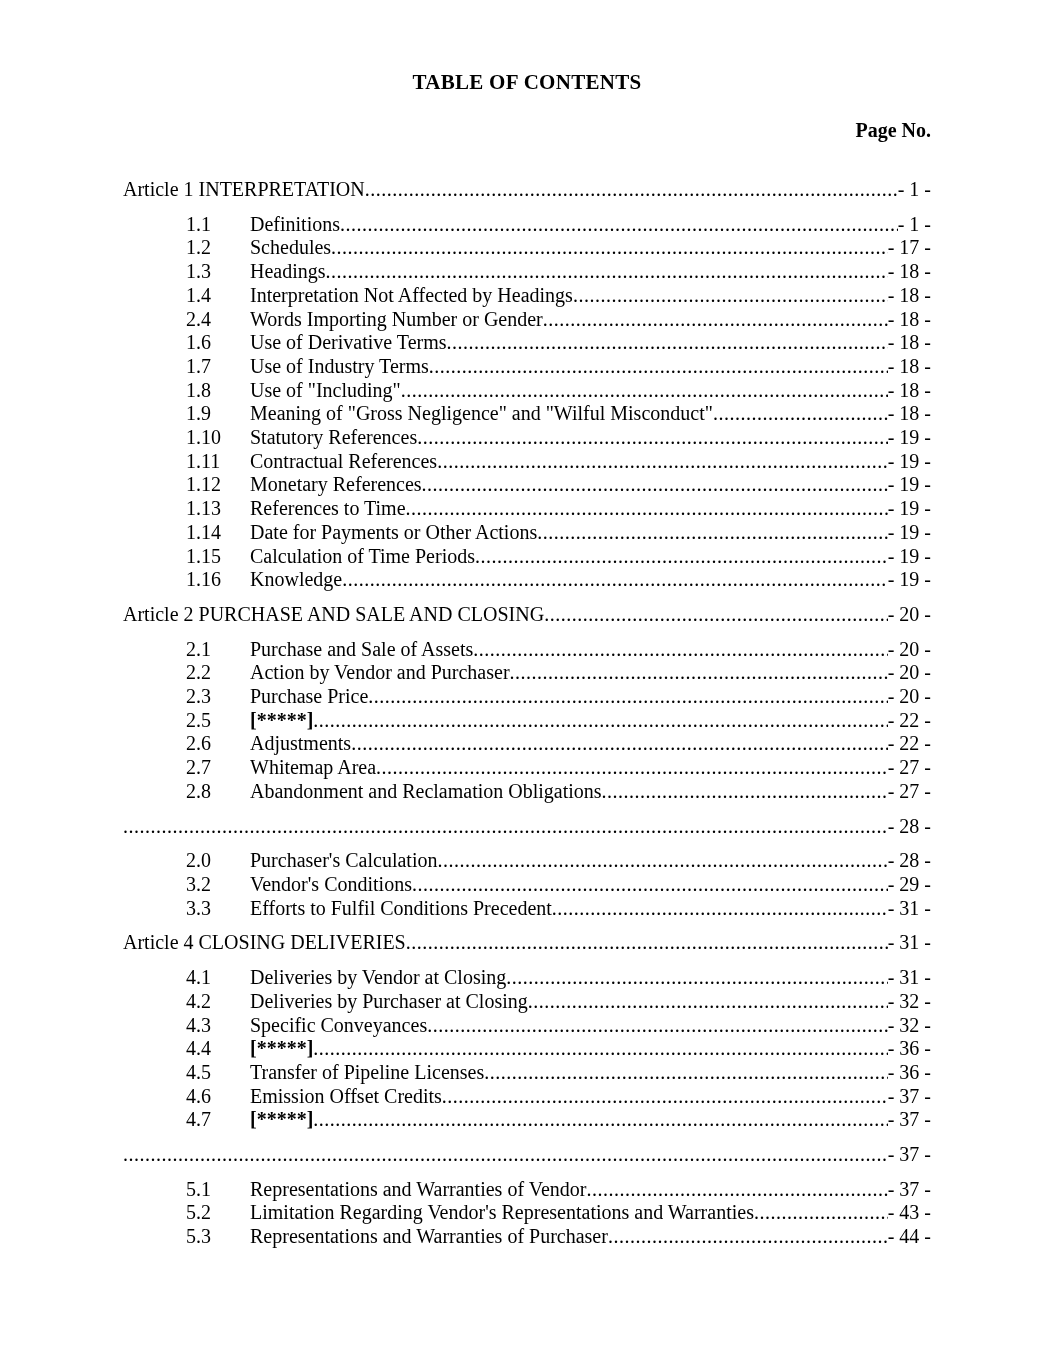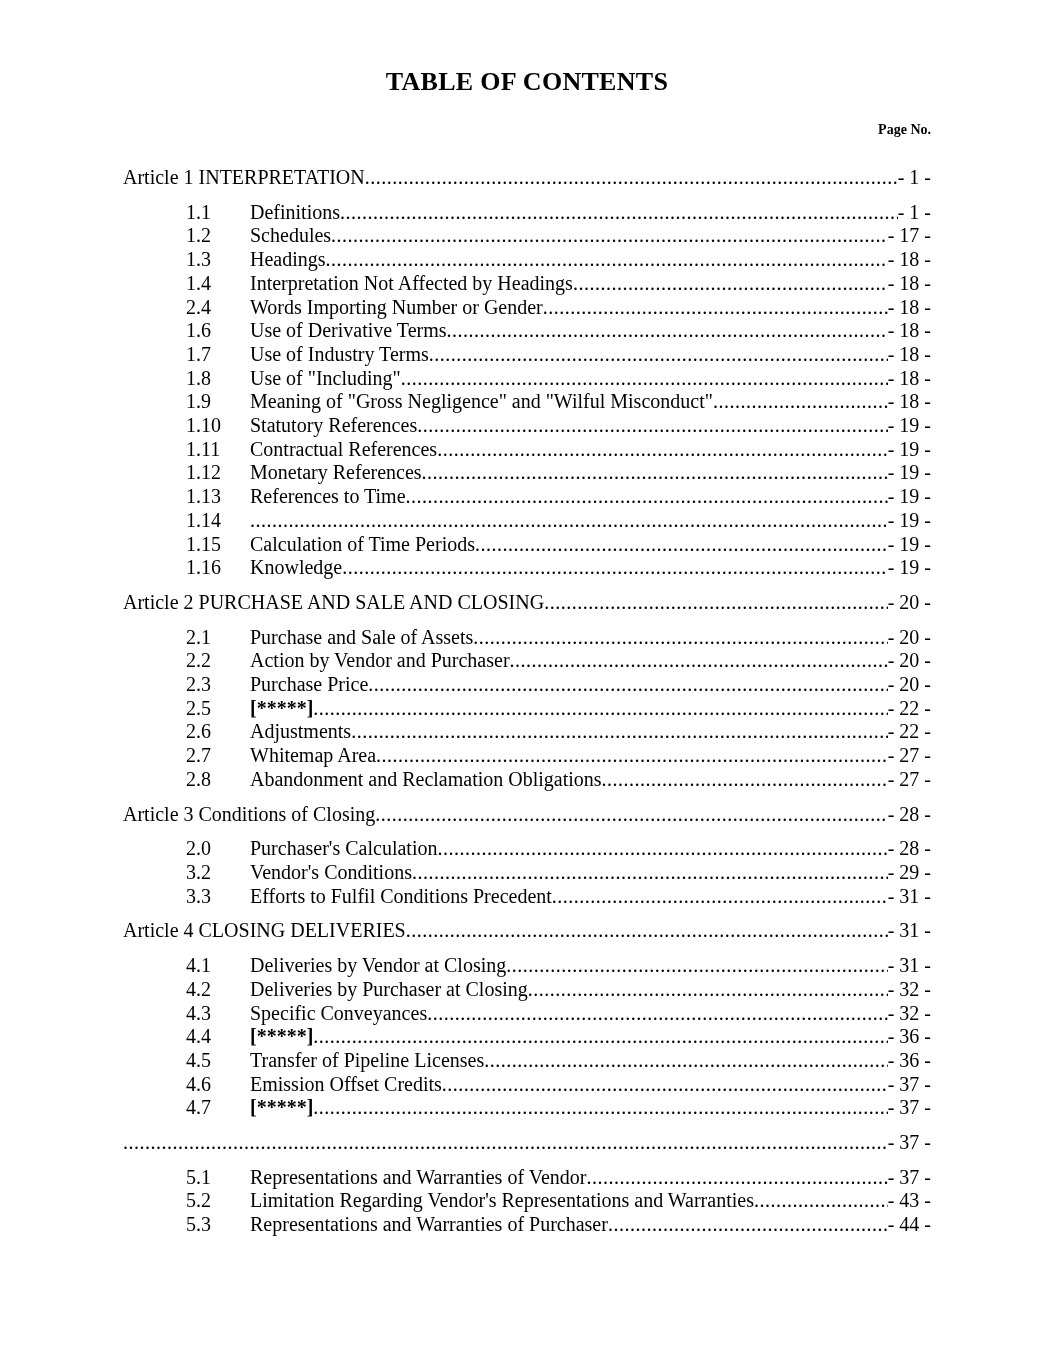--- a/index.html
+++ b/index.html
@@ -15,33 +15,33 @@
     overflow: hidden;
   }
   .page {
     padding: 70px 124px 0 123px;
     width: 100%;
     height: 100%;
   }
   .doc-title {
     text-align: center;
     font-weight: bold;
-    font-size: 26px;
+    font-size: 21px;
     line-height: 24px;
     letter-spacing: 0.3px;
   }
   .page-no-label {
     text-align: right;
     font-weight: bold;
-    font-size: 14px;
+    font-size: 20px;
     line-height: 24px;
     margin-top: 24px;
   }
   .toc {
-    margin-top: 24px;
+    margin-top: 36px;
   }
   .row {
     display: flex;
     align-items: baseline;
     font-size: 20px;
     line-height: 23.7px;
   }
   .article-row {
     margin-top: 11px;
     margin-bottom: 11px;
@@ -163,20 +163,21 @@
         <span class="page-num">- 19 -</span>
       </div>
       <div class="row section-row">
         <span class="num">1.13</span>
         <span class="entry-title">References to Time</span>
         <span class="dots"></span>
         <span class="page-num">- 19 -</span>
       </div>
       <div class="row section-row">
         <span class="num">1.14</span>
+        <span class="entry-title">Date for Payments or Other Actions</span>
         <span class="dots"></span>
         <span class="page-num">- 19 -</span>
       </div>
       <div class="row section-row">
         <span class="num">1.15</span>
         <span class="entry-title">Calculation of Time Periods</span>
         <span class="dots"></span>
         <span class="page-num">- 19 -</span>
       </div>
       <div class="row section-row">
@@ -226,21 +227,20 @@
         <span class="dots"></span>
         <span class="page-num">- 27 -</span>
       </div>
       <div class="row section-row">
         <span class="num">2.8</span>
         <span class="entry-title">Abandonment and Reclamation Obligations</span>
         <span class="dots"></span>
         <span class="page-num">- 27 -</span>
       </div>
       <div class="row article-row">
-        <span class="entry-title">Article 3 Conditions of Closing</span>
         <span class="dots"></span>
         <span class="page-num">- 28 -</span>
       </div>
       <div class="row section-row">
         <span class="num">2.0</span>
         <span class="entry-title">Purchaser's Calculation</span>
         <span class="dots"></span>
         <span class="page-num">- 28 -</span>
       </div>
       <div class="row section-row">

